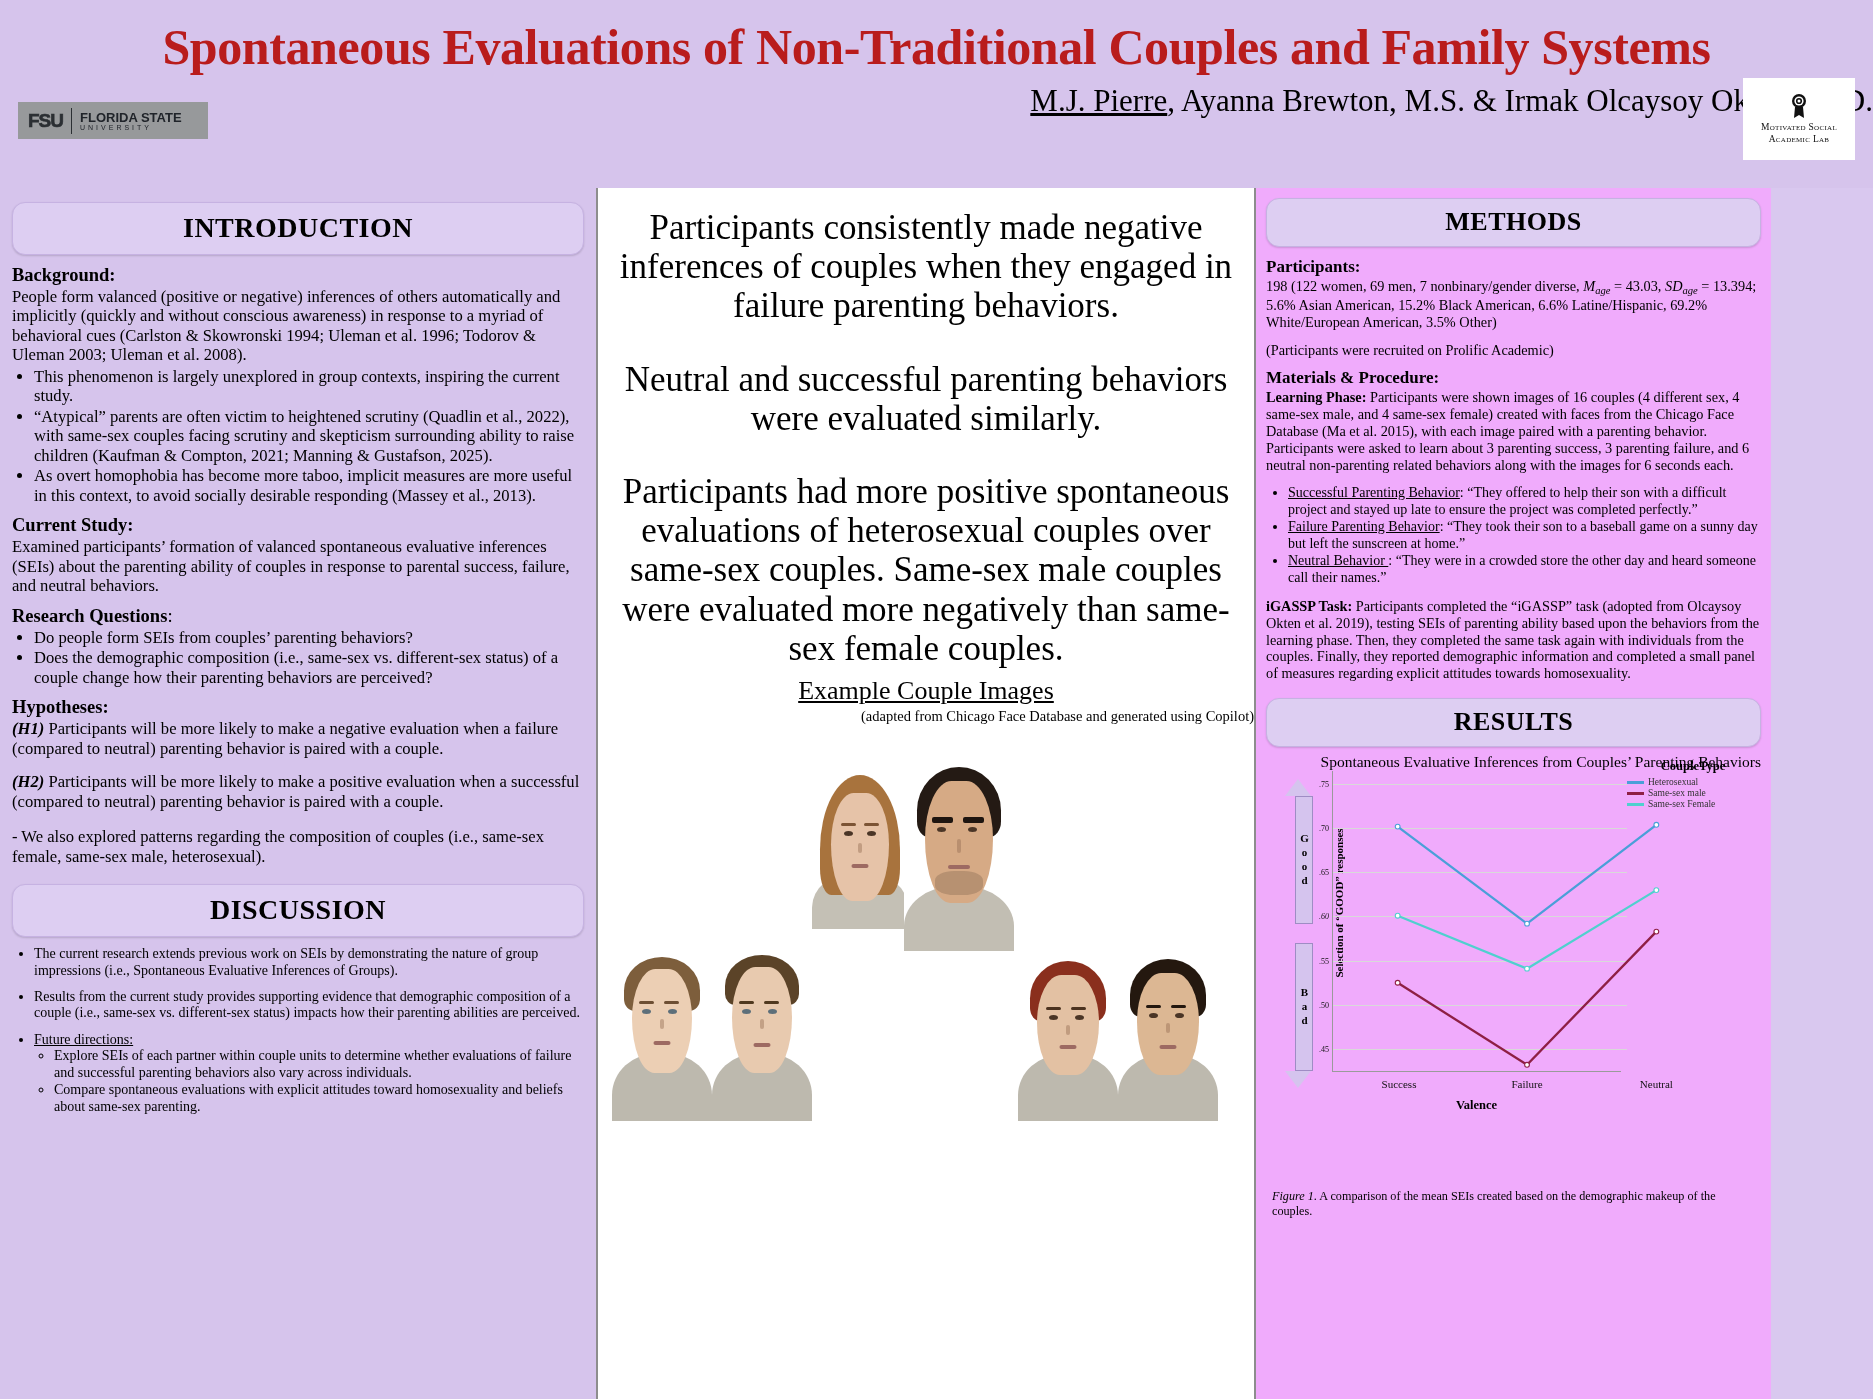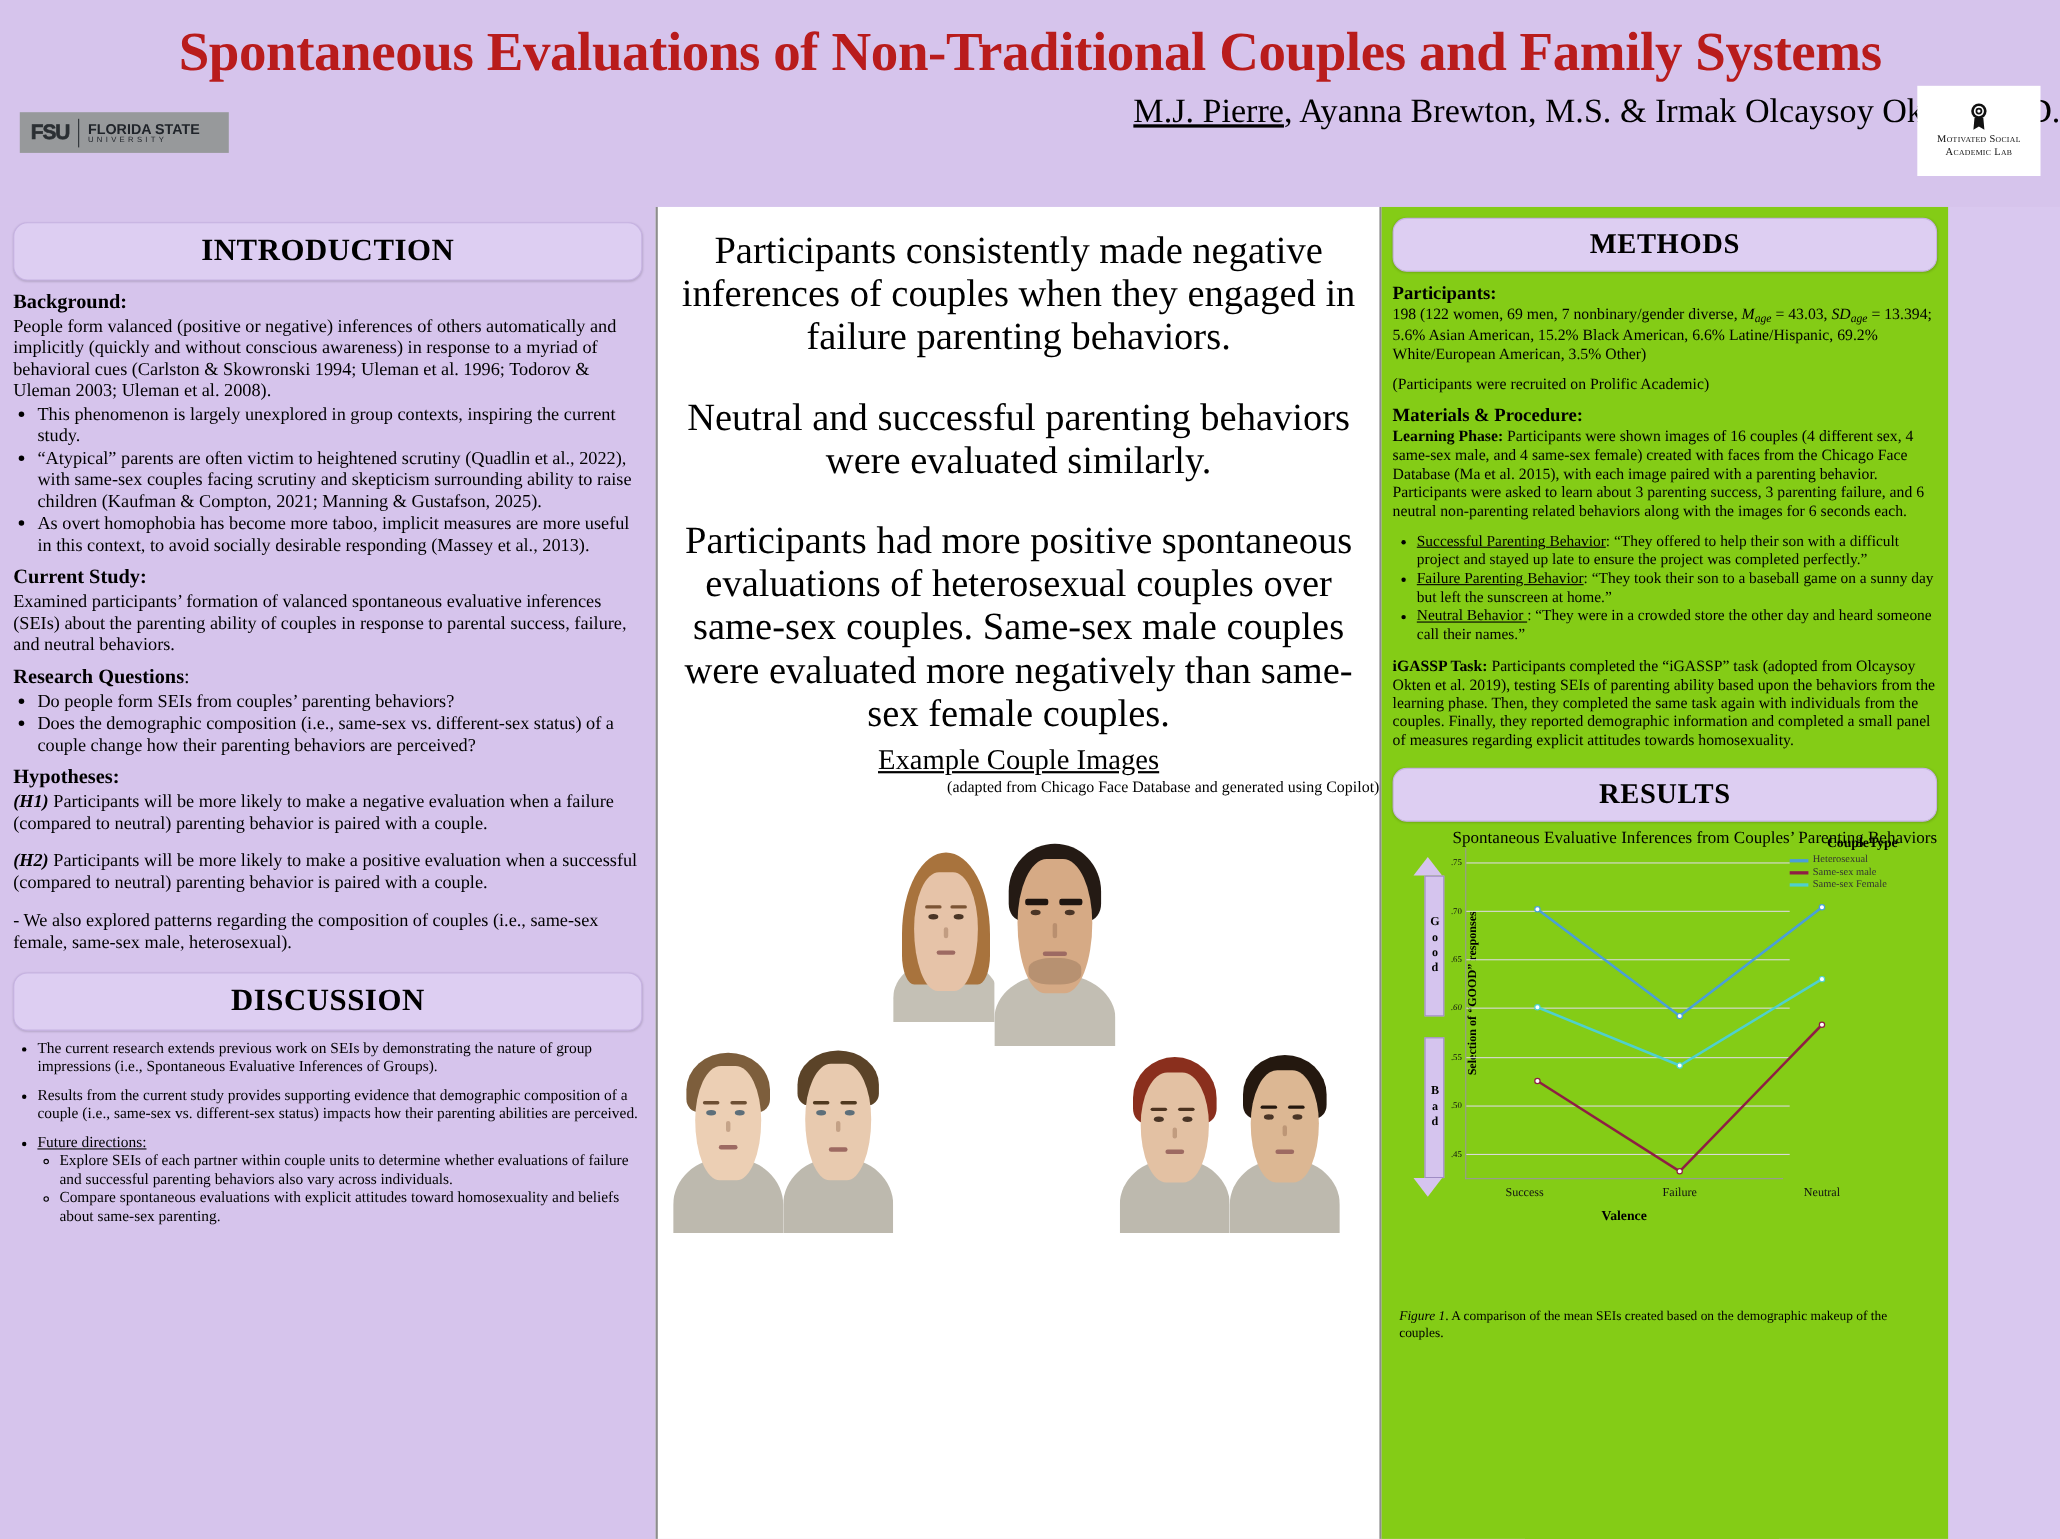--- a/index.html
+++ b/index.html
@@ -39,21 +39,21 @@
     display:flex;flex-direction:column;align-items:center;justify-content:center;
     padding:2px;box-sizing:border-box;
   }
   .msc-icon{width:22px;height:26px;margin-bottom:3px;}
   .msc-l1,.msc-l2{font-size:9.5px;font-variant:small-caps;letter-spacing:0.3px;color:#111;line-height:1.25;}
 
   
   .body-grid{display:flex;height:1211px;}
   .col-left{width:596px;background:#d6c4ec;box-sizing:border-box;padding:0 12px;}
   .col-mid{width:660px;background:#fff;border-left:2px solid #8d8d8d;border-right:2px solid #8d8d8d;box-sizing:border-box;}
-  .col-right{width:515px;background:#84cc16;box-sizing:border-box;padding:0 10px;}
+  .col-right{width:515px;background:#f0abfc;box-sizing:border-box;padding:0 10px;}
 
   
   .banner{
     background:#ddcef2;border:1px solid #c6b2e2;border-radius:13px;
     text-align:center;font-weight:bold;font-size:28px;letter-spacing:0.5px;
     padding:9px 0 10px;color:#000;box-shadow:0 1px 2px rgba(0,0,0,.15);
   }
   .banner.sm{font-size:26px;padding:8px 0 9px;}
 
   h4.lbl{font-size:18.5px;font-weight:bold;margin:10px 0 1px;}
@@ -335,21 +335,21 @@
             <div class="gl" style="top: 101.471px;"></div>
             <div class="ytick" style="top: 101.471px;">.65</div>
             <div class="gl" style="top: 145.588px;"></div>
             <div class="ytick" style="top: 145.588px; font-style: italic;">.60</div>
             <div class="gl" style="top: 189.706px;"></div>
             <div class="ytick" style="top: 189.706px;">.55</div>
             <div class="gl" style="top: 233.824px;"></div>
             <div class="ytick" style="top: 233.824px;">.50</div>
             <div class="gl" style="top: 277.941px;"></div>
             <div class="ytick" style="top: 277.941px;">.45</div>
-            <div class="xtick" style="left: 53px;">Success</div>
+            <div class="xtick" style="left: 66px;">Success</div>
             <div class="xtick" style="left: 194px;">Failure</div>
             <div class="xtick" style="left: 323.333px;">Neutral</div>
             <svg width="388" height="300" style="position: absolute; left: 0px; top: 0px;">
               <polyline points="64.66666666666666,55.58823529411768 194,152.64705882352945 323.33333333333337,53.823529411764746" fill="none" stroke="#4a9fd8" stroke-width="2.3"></polyline>
               <circle cx="64.66666666666666" cy="55.58823529411768" r="2.4" fill="#fff" stroke="#4a9fd8" stroke-width="1.1"></circle>
               <circle cx="194" cy="152.64705882352945" r="2.4" fill="#fff" stroke="#4a9fd8" stroke-width="1.1"></circle>
               <circle cx="323.33333333333337" cy="53.823529411764746" r="2.4" fill="#fff" stroke="#4a9fd8" stroke-width="1.1"></circle>
               <polyline points="64.66666666666666,211.76470588235293 194,293.8235294117647 323.33333333333337,160.58823529411768" fill="none" stroke="#8e1f44" stroke-width="2.3"></polyline>
               <circle cx="64.66666666666666" cy="211.76470588235293" r="2.4" fill="#fff" stroke="#8e1f44" stroke-width="1.1"></circle>
               <circle cx="194" cy="293.8235294117647" r="2.4" fill="#fff" stroke="#8e1f44" stroke-width="1.1"></circle>

